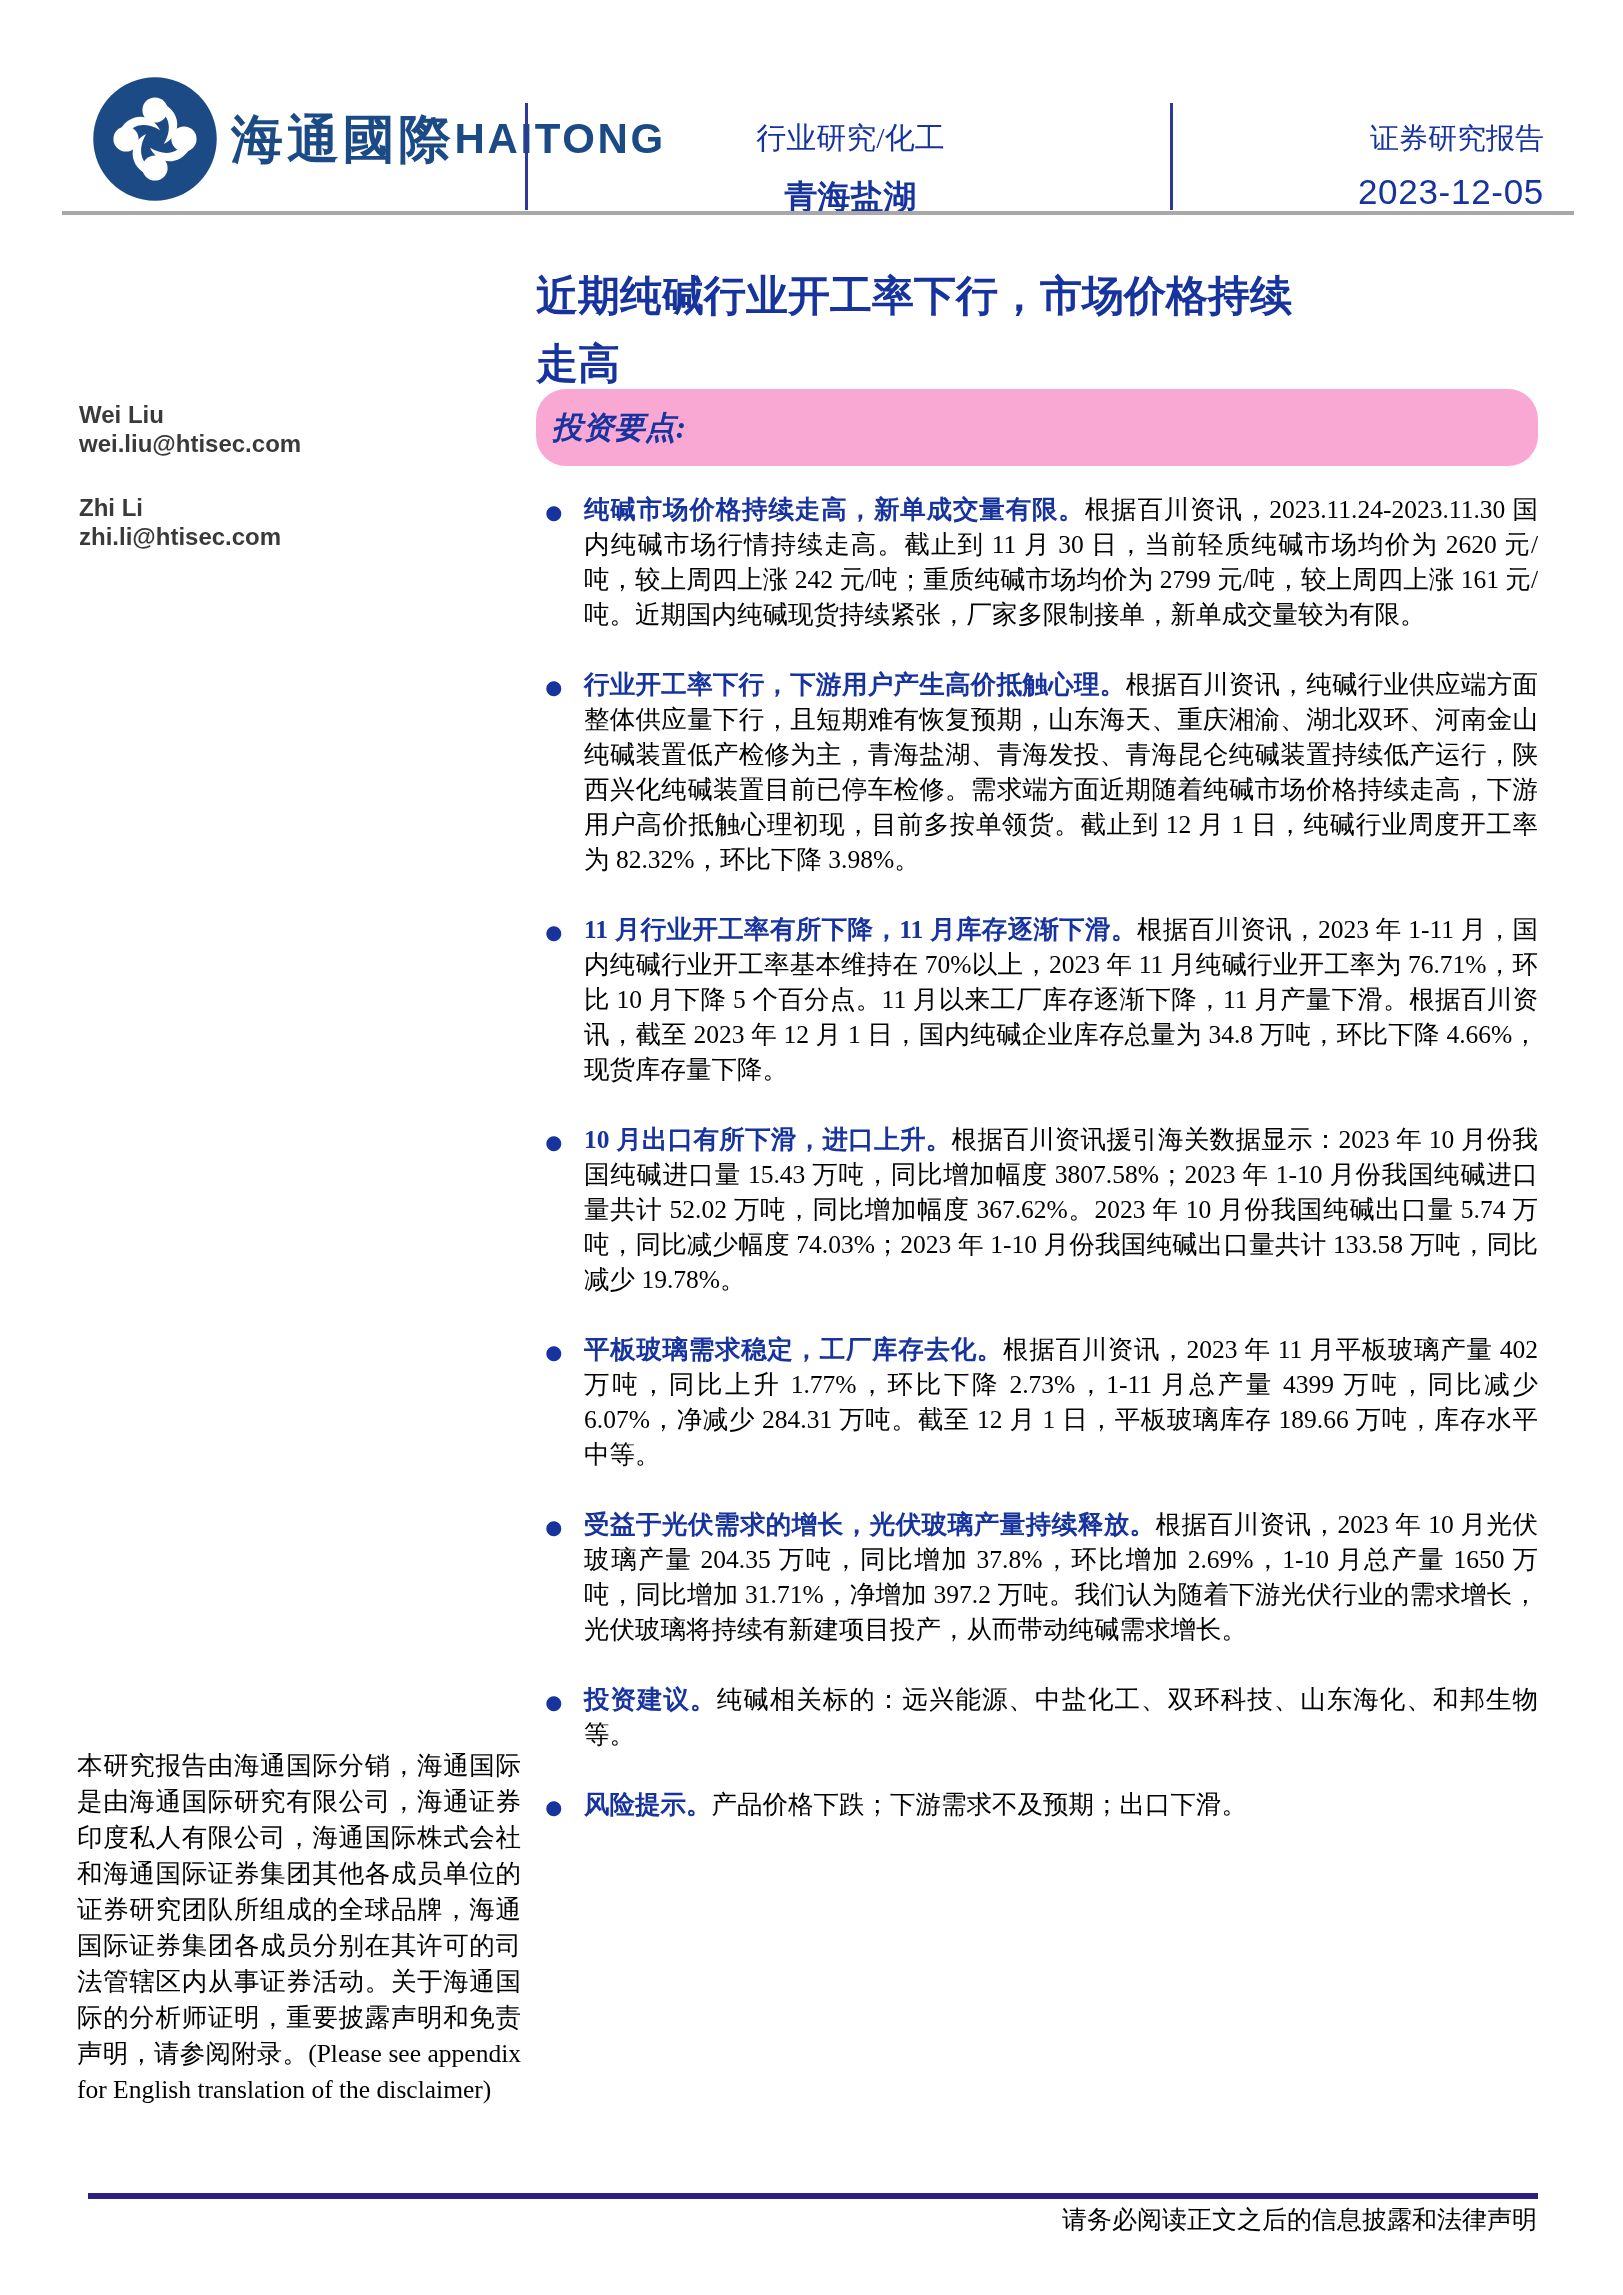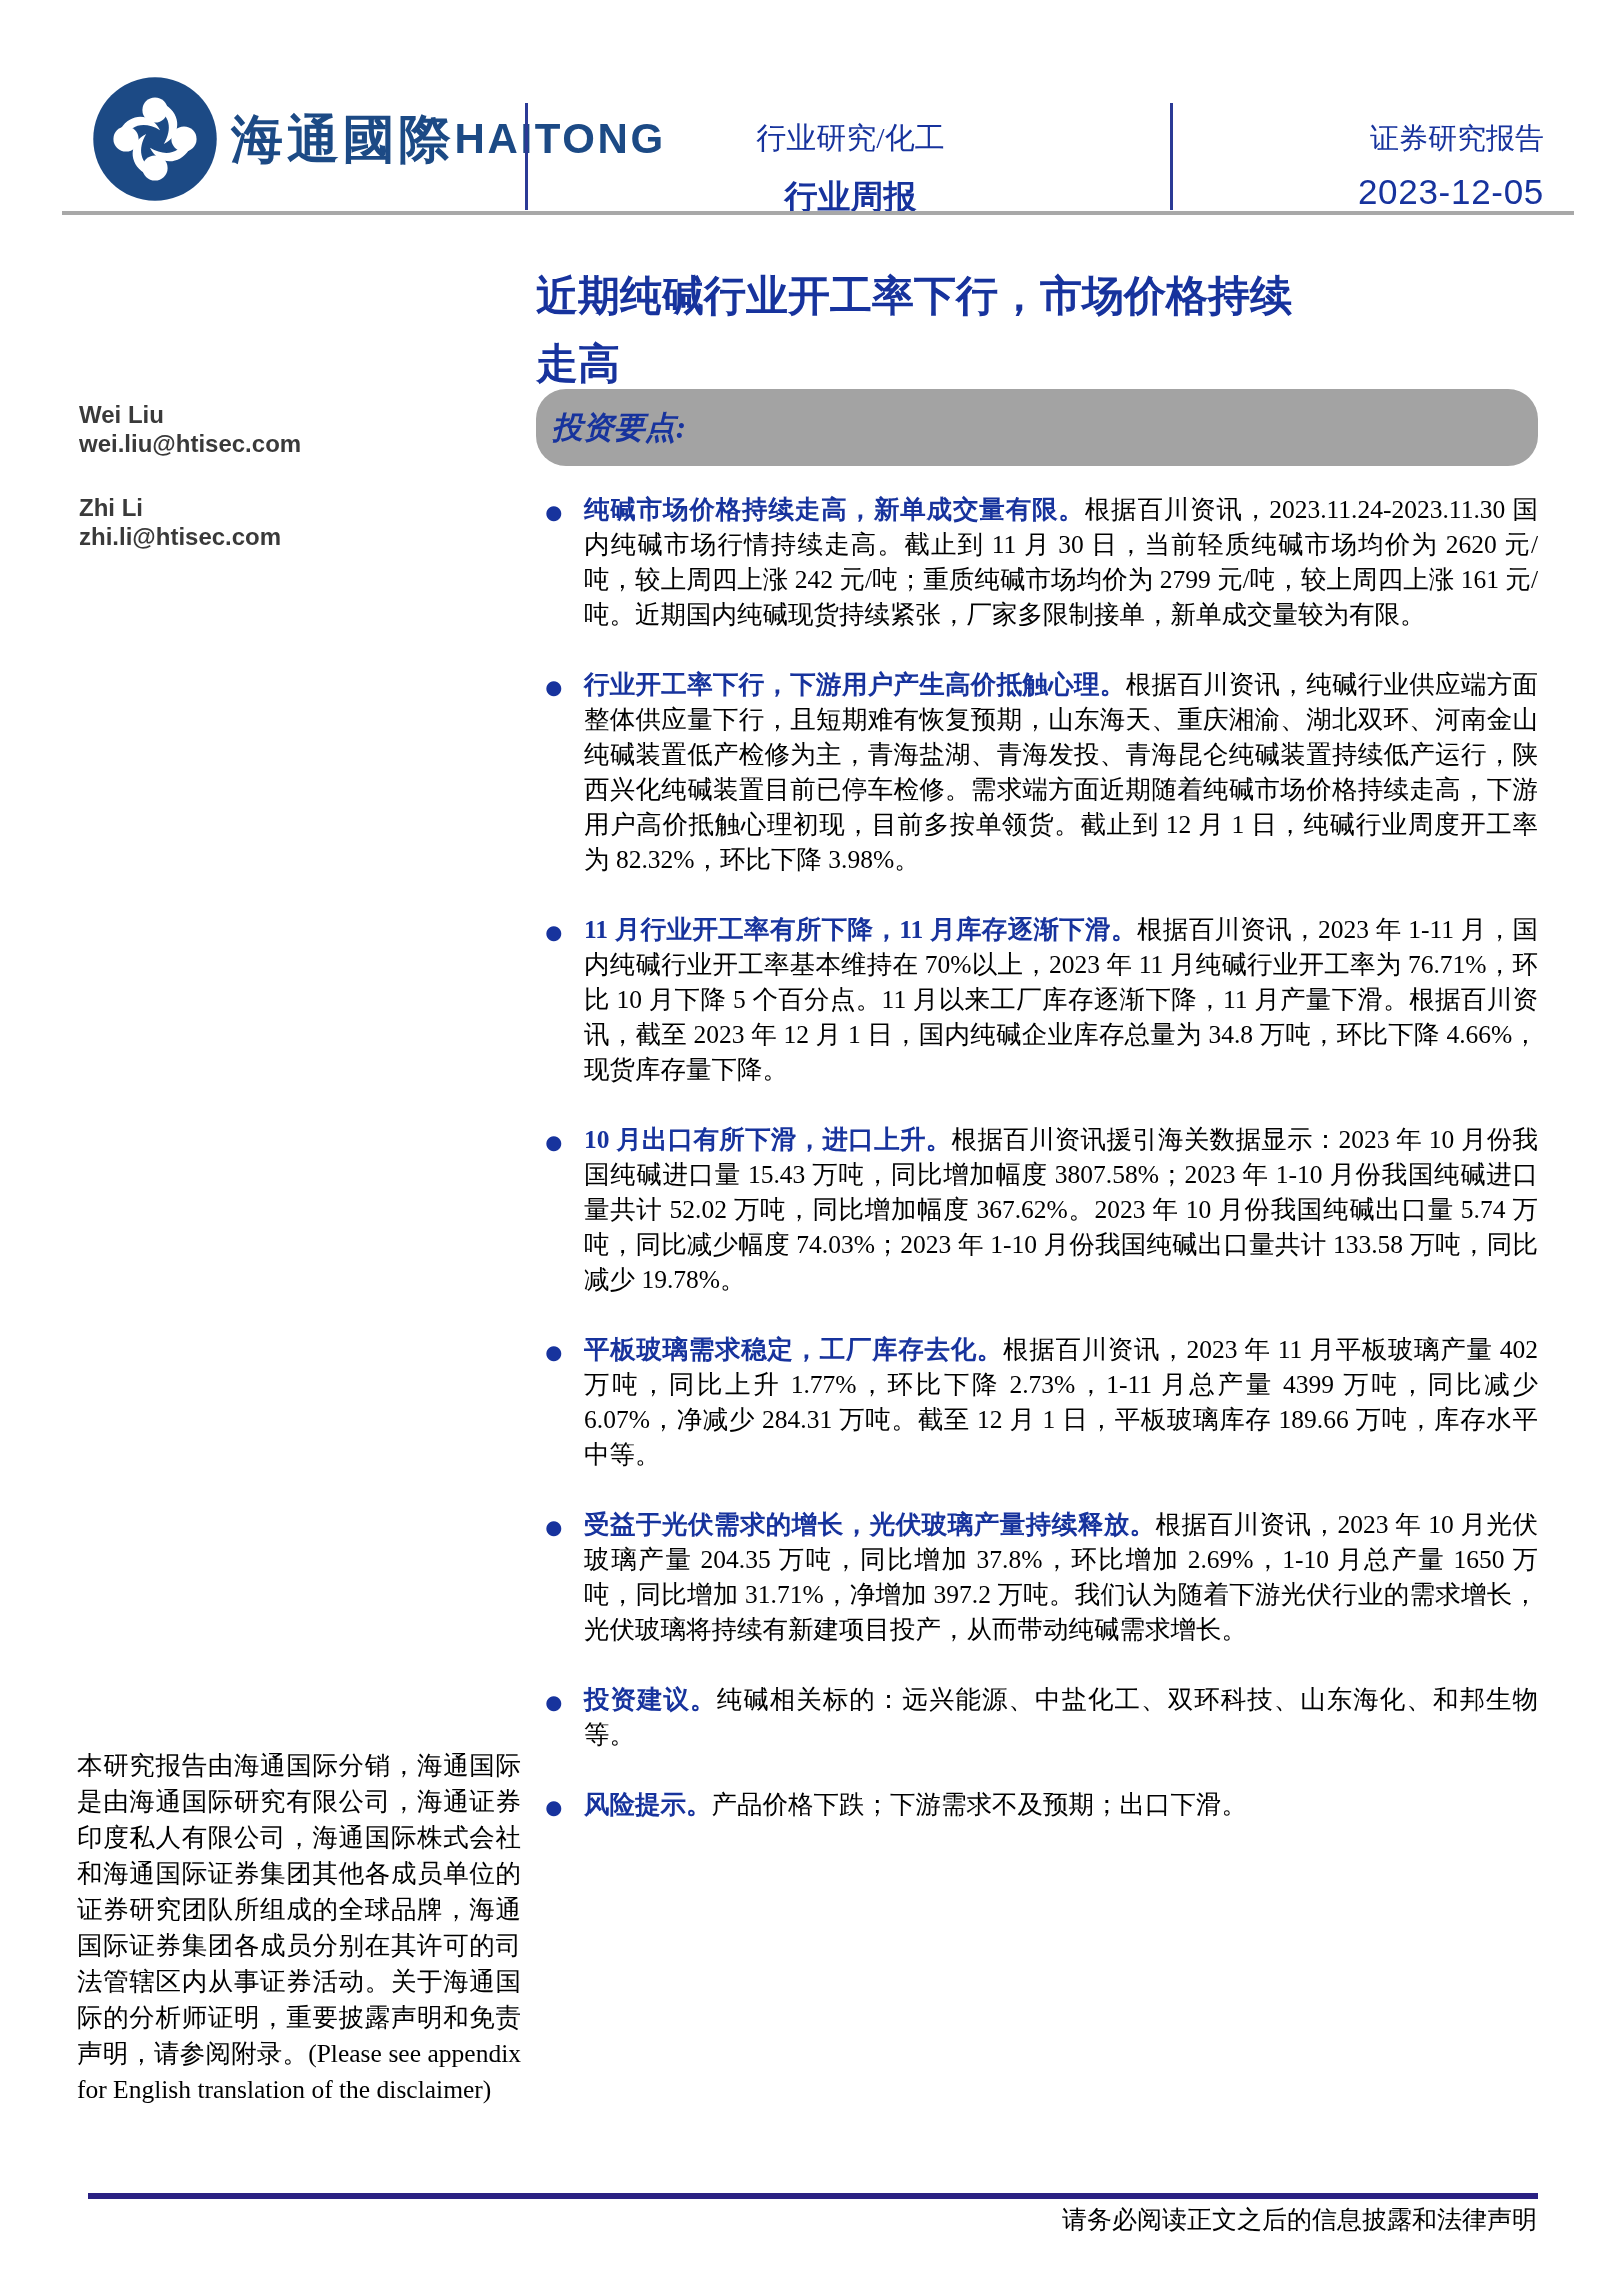--- a/index.html
+++ b/index.html
@@ -31,21 +31,21 @@
   .title{position:absolute;left:536px;top:262px;width:772px;margin:0;
     font-size:42px;line-height:68px;font-weight:bold;color:#17339d;}
   
   .authors{position:absolute;left:79px;top:400px;
     font-family:"Liberation Sans","DejaVu Sans",sans-serif;font-weight:bold;
     color:#3a3a3a;font-size:24px;line-height:29px;}
   .author{margin-bottom:35px;}
   .author a{color:#3a3a3a;text-decoration:none;}
   
   .section-bar{position:absolute;left:536px;top:389px;width:1002px;height:77px;
-    background:#a3a3a3;display:flex;align-items:center;border-radius:30px;}
+    background:#f9a8d4;display:flex;align-items:center;border-radius:30px;}
   .section-bar span{margin-left:15.7px;font-size:31px;font-weight:bold;font-style:italic;color:#17339d;}
   
   .bullets{position:absolute;left:536px;top:492px;width:1002px;}
   .bullet{position:relative;padding-left:48px;margin:0 0 35px 0;
     font-size:25.5px;line-height:35px;text-align:justify;}
   .dot{position:absolute;left:9.2px;top:3.3px;font-size:19.6px;color:#17339d;
     font-family:"DejaVu Sans",sans-serif;}
   .lead{font-weight:bold;color:#17339d;}
   
   .disclaimer{position:absolute;left:77px;top:1748px;width:444px;margin:0;
@@ -76,21 +76,21 @@
       <div class="logo-cn">海通國際</div>
       <div class="logo-en">HAITONG</div>
     </div>
   </div>
 
   <div class="vline vline1"></div>
   <div class="vline vline2"></div>
 
   <div class="head-center">
     <div class="category">行业研究/化工</div>
-    <div class="rtype">行业周报</div>
+    <div class="rtype">青海盐湖</div>
   </div>
 
   <div class="head-right">
     <div class="doctype">证券研究报告</div>
     <div class="rdate">2023-12-05</div>
   </div>
 
   <div class="hrule"></div>
 
   <h1 class="title">近期纯碱行业开工率下行，市场价格持续走高</h1>

